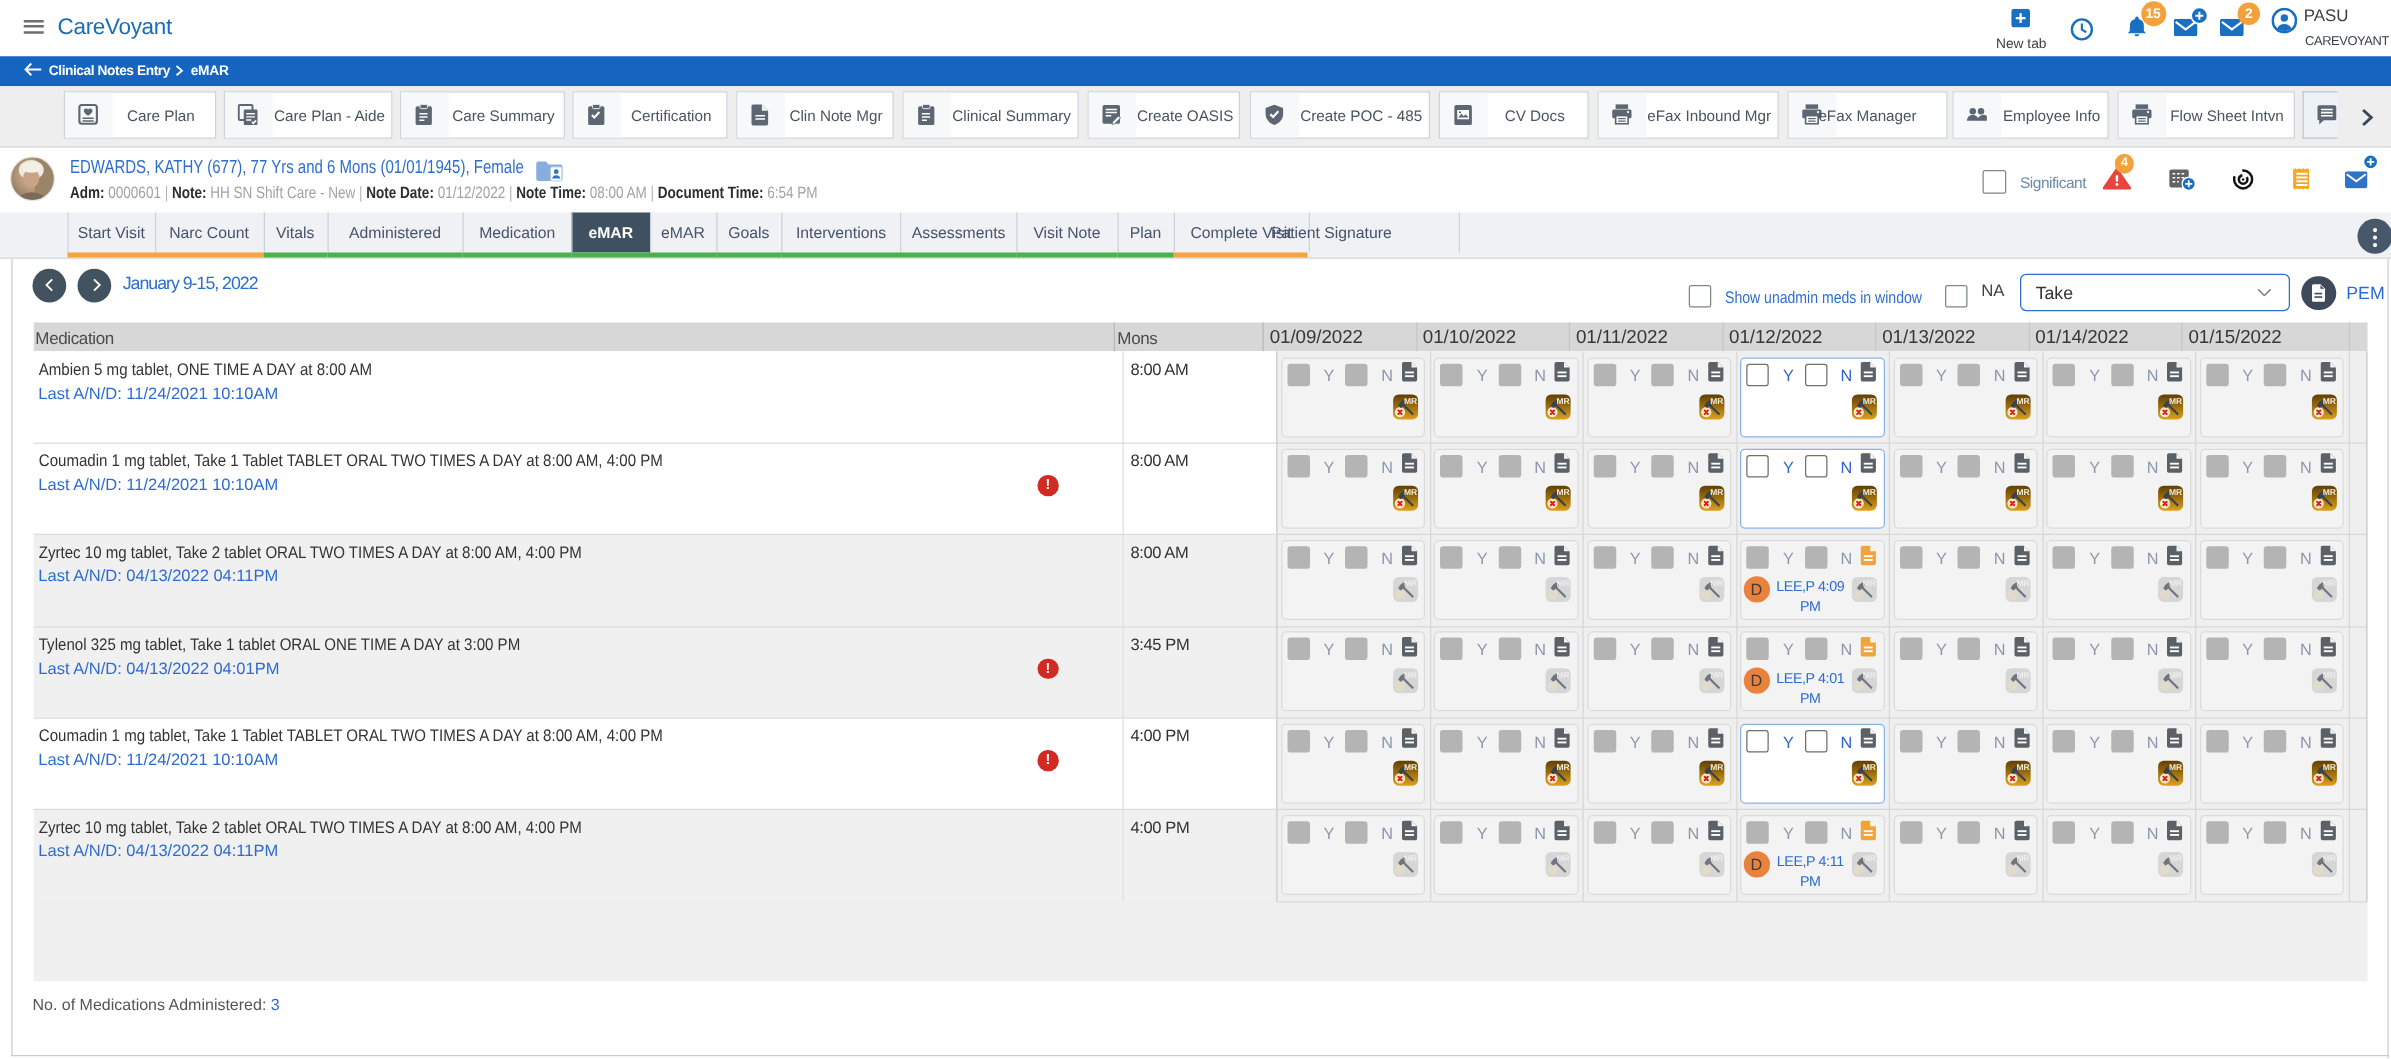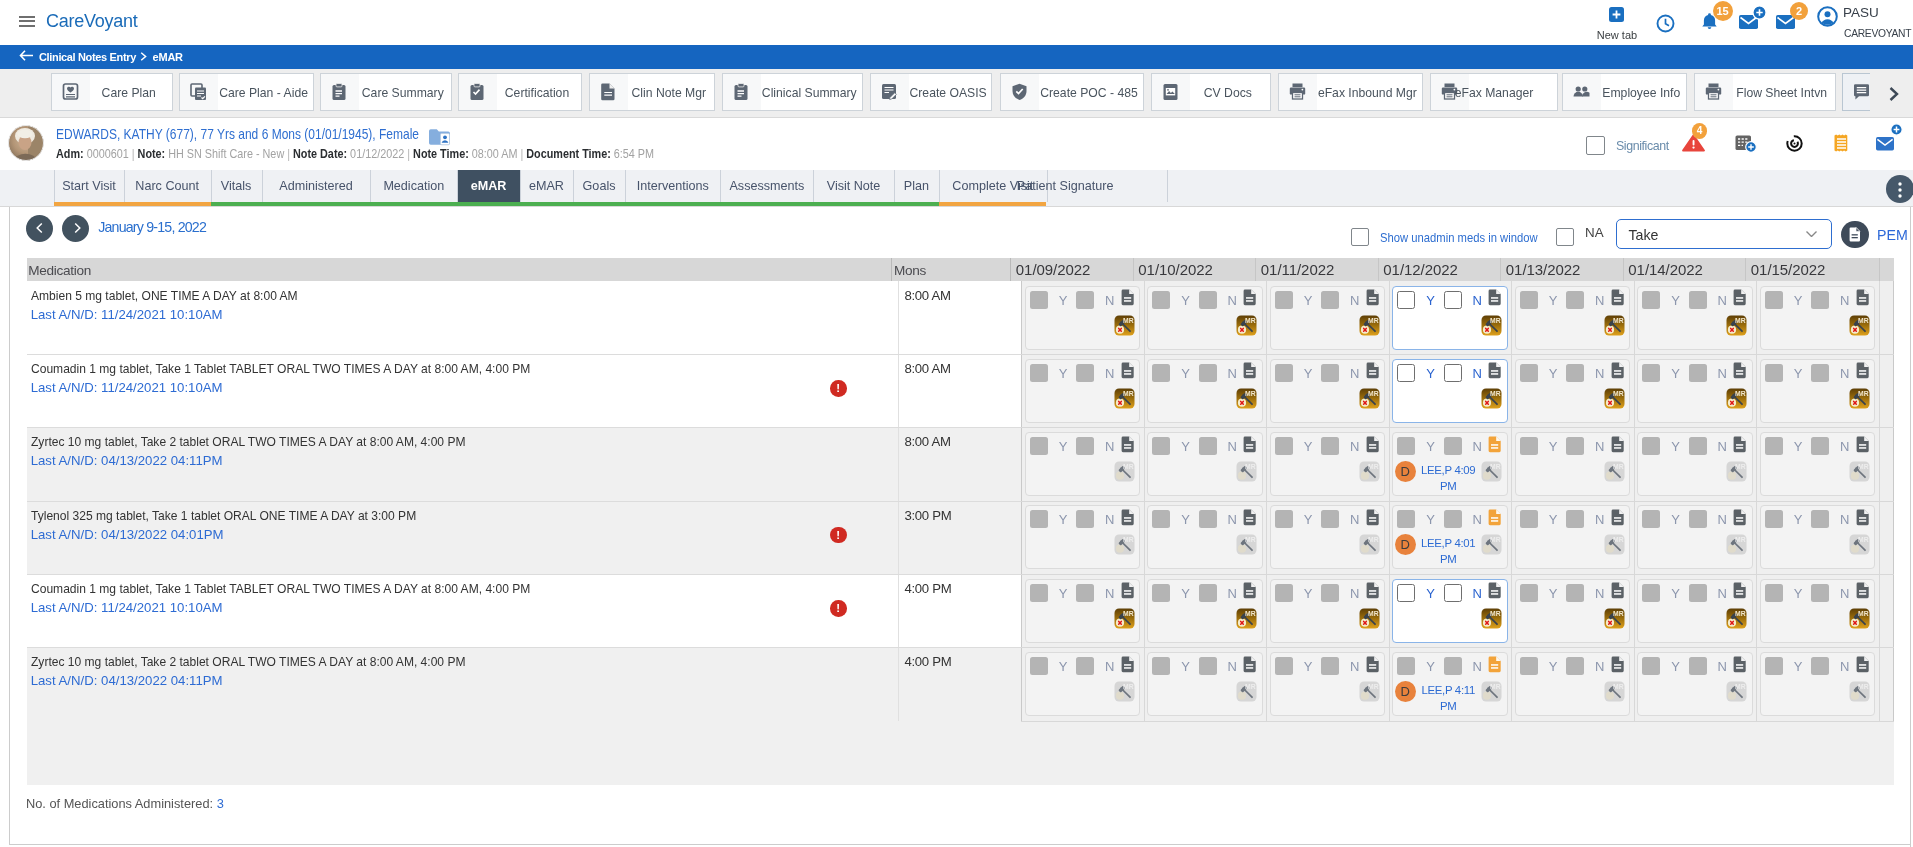--- a/index.html
+++ b/index.html
@@ -363,21 +363,21 @@
 <div style="position:absolute;left:30.7px;top:380.1px;font-size:13.2px;color:#2d6bd3">Last A/N/D: 11/24/2021 10:10AM</div>
 <div style="position:absolute;left:904.4px;top:361.1px;font-size:13.2px;color:#333;letter-spacing:-0.3px">8:00 AM</div>
 <div style="position:absolute;left:830px;top:380.1px;width:16.5px;height:16.5px;border-radius:50%;background:#d02a22;color:#fff;font-size:11.5px;font-weight:bold;text-align:center;line-height:16.5px">!</div>
 <div style="position:absolute;left:26.5px;top:427.9px;width:994.7px;height:73.3px;background:#f0f0f0"></div>
 <div style="position:absolute;left:31px;top:434.4px;font-size:13.4px;color:#333;white-space:nowrap;transform:scaleX(0.9);transform-origin:0 0">Zyrtec 10 mg tablet, Take 2 tablet ORAL TWO TIMES A DAY at 8:00 AM, 4:00 PM</div>
 <div style="position:absolute;left:30.7px;top:453.4px;font-size:13.2px;color:#2d6bd3">Last A/N/D: 04/13/2022 04:11PM</div>
 <div style="position:absolute;left:904.4px;top:434.4px;font-size:13.2px;color:#333;letter-spacing:-0.3px">8:00 AM</div>
 <div style="position:absolute;left:26.5px;top:501.2px;width:994.7px;height:73.3px;background:#f0f0f0"></div>
 <div style="position:absolute;left:31px;top:507.7px;font-size:13.4px;color:#333;white-space:nowrap;transform:scaleX(0.9);transform-origin:0 0">Tylenol 325 mg tablet, Take 1 tablet ORAL ONE TIME A DAY at 3:00 PM</div>
 <div style="position:absolute;left:30.7px;top:526.7px;font-size:13.2px;color:#2d6bd3">Last A/N/D: 04/13/2022 04:01PM</div>
-<div style="position:absolute;left:904.4px;top:507.7px;font-size:13.2px;color:#333;letter-spacing:-0.3px">3:00 PM</div>
+<div style="position:absolute;left:904.4px;top:507.7px;font-size:13.2px;color:#333;letter-spacing:-0.3px">3:45 PM</div>
 <div style="position:absolute;left:830px;top:526.7px;width:16.5px;height:16.5px;border-radius:50%;background:#d02a22;color:#fff;font-size:11.5px;font-weight:bold;text-align:center;line-height:16.5px">!</div>
 <div style="position:absolute;left:26.5px;top:574.5px;width:994.7px;height:73.3px;background:#ffffff"></div>
 <div style="position:absolute;left:31px;top:581.0px;font-size:13.4px;color:#333;white-space:nowrap;transform:scaleX(0.9);transform-origin:0 0">Coumadin 1 mg tablet, Take 1 Tablet TABLET ORAL TWO TIMES A DAY at 8:00 AM, 4:00 PM</div>
 <div style="position:absolute;left:30.7px;top:600.0px;font-size:13.2px;color:#2d6bd3">Last A/N/D: 11/24/2021 10:10AM</div>
 <div style="position:absolute;left:904.4px;top:581.0px;font-size:13.2px;color:#333;letter-spacing:-0.3px">4:00 PM</div>
 <div style="position:absolute;left:830px;top:600.0px;width:16.5px;height:16.5px;border-radius:50%;background:#d02a22;color:#fff;font-size:11.5px;font-weight:bold;text-align:center;line-height:16.5px">!</div>
 <div style="position:absolute;left:26.5px;top:647.8px;width:994.7px;height:73.3px;background:#f0f0f0"></div>
 <div style="position:absolute;left:31px;top:654.3px;font-size:13.4px;color:#333;white-space:nowrap;transform:scaleX(0.9);transform-origin:0 0">Zyrtec 10 mg tablet, Take 2 tablet ORAL TWO TIMES A DAY at 8:00 AM, 4:00 PM</div>
 <div style="position:absolute;left:30.7px;top:673.3px;font-size:13.2px;color:#2d6bd3">Last A/N/D: 04/13/2022 04:11PM</div>
 <div style="position:absolute;left:904.4px;top:654.3px;font-size:13.2px;color:#333;letter-spacing:-0.3px">4:00 PM</div>

